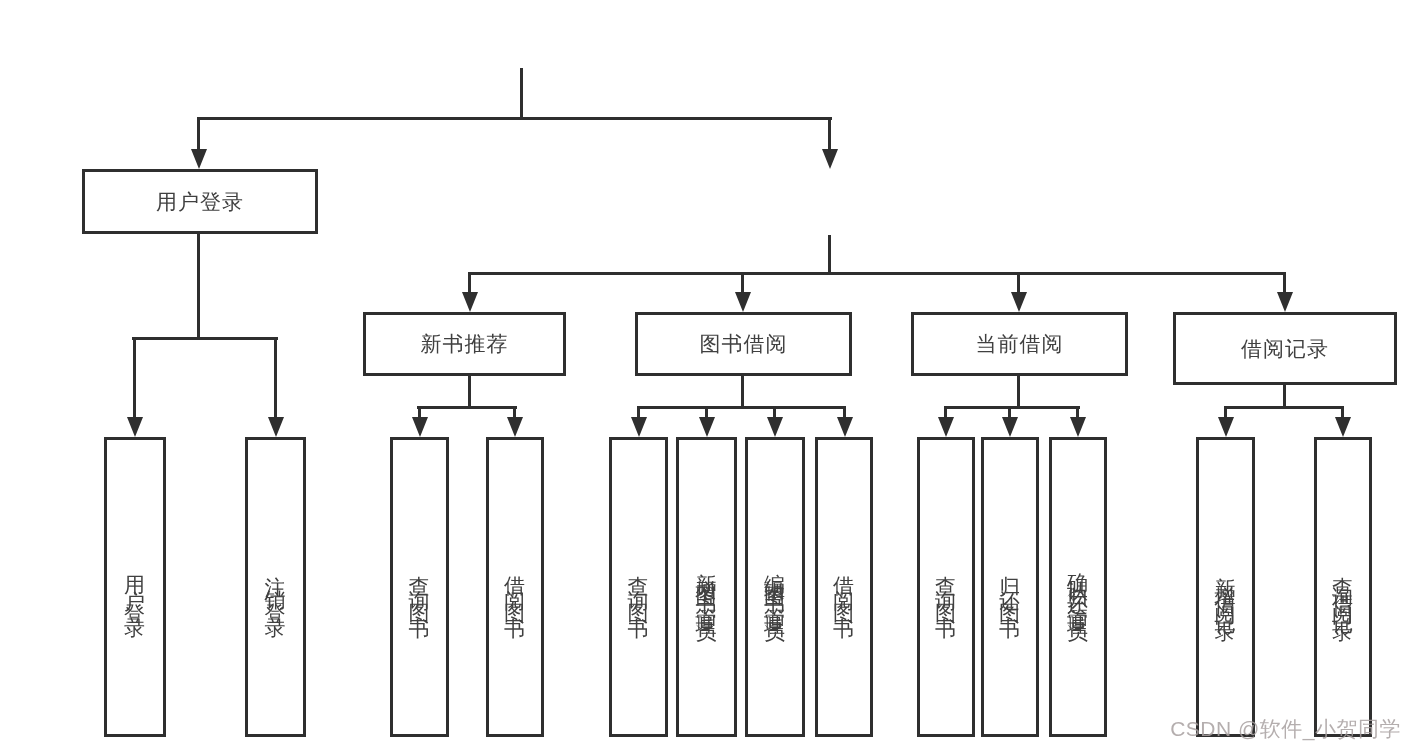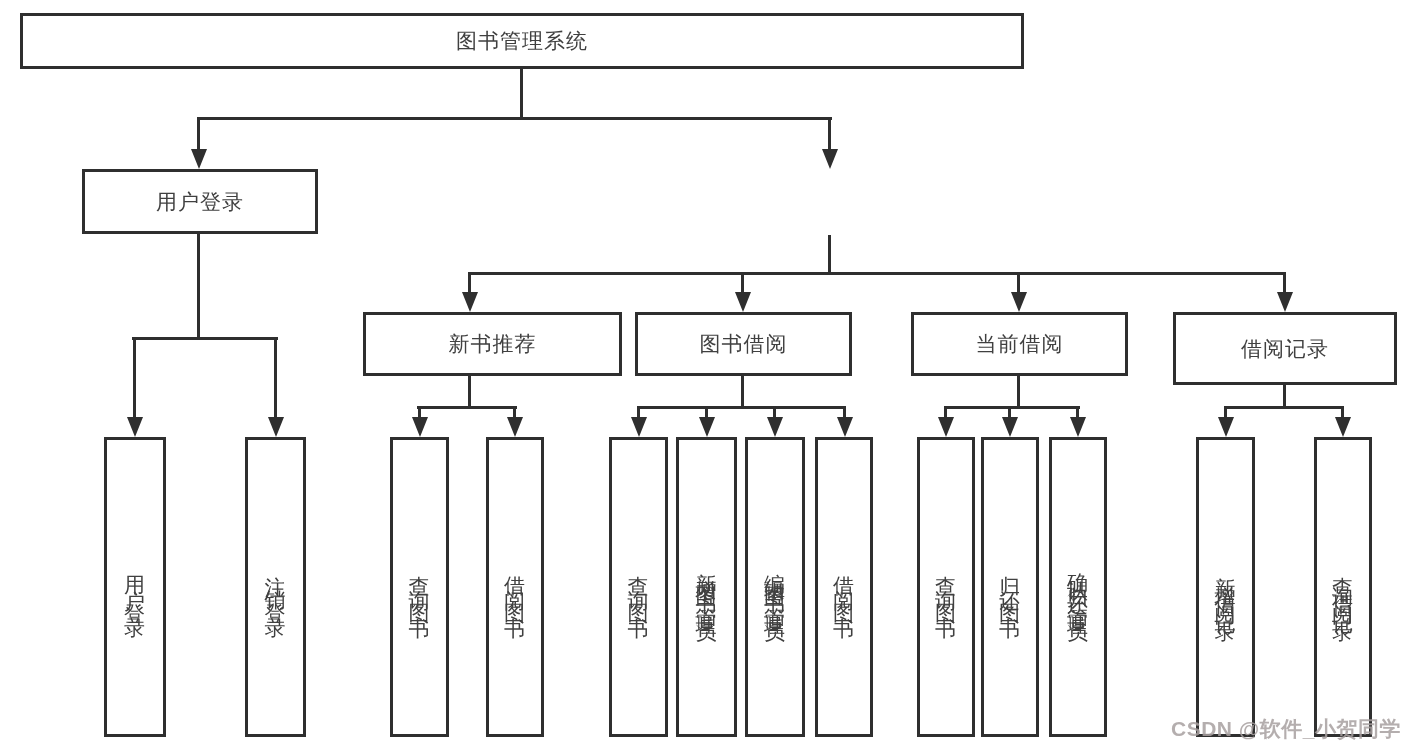--- a/index.html
+++ b/index.html
@@ -21,37 +21,34 @@
   .leaf.med .vt{letter-spacing:9px;}
   .v{position:absolute;width:3px;background:#2f2f2f;z-index:1;}
   .h{position:absolute;height:3px;background:#2f2f2f;z-index:1;}
   .a{
     position:absolute;width:0;height:0;z-index:1;
     border-left:8px solid transparent;border-right:8px solid transparent;
     border-top:20px solid #2f2f2f;
   }
   #watermark{
     position:absolute;right:4px;bottom:4px;z-index:5;
-    font-size:21px;color:#a8a0a0;opacity:.85;letter-spacing:.5px;white-space:nowrap;font-weight:bold;
+    font-size:21px;color:#a8a0a0;opacity:.85;letter-spacing:.5px;white-space:nowrap;
   }
 </style>
 </head>
 <body>
 
 <div id="canvas">
 
-  <div class="box" style="left:20px;top:13px;width:1004px;height:56px">
-    <span>图书管理系统</span>
-  </div>
 
   <div class="box" style="left:82px;top:169px;width:236px;height:65px">
     <span>用户登录</span>
   </div>
 
-  <div class="box" style="left:363px;top:312px;width:259px;height:64px">
+  <div class="box" style="left:363px;top:312px;width:203px;height:64px">
     <span>新书推荐</span>
   </div>
   <div class="box" style="left:911px;top:312px;width:217px;height:64px">
     <span>当前借阅</span>
   </div>
   <div class="box" style="left:635px;top:312px;width:217px;height:64px">
     <span>图书借阅</span>
   </div>
   <div class="box" style="left:1173px;top:312px;width:224px;height:73px">
     <span>借阅记录</span>

